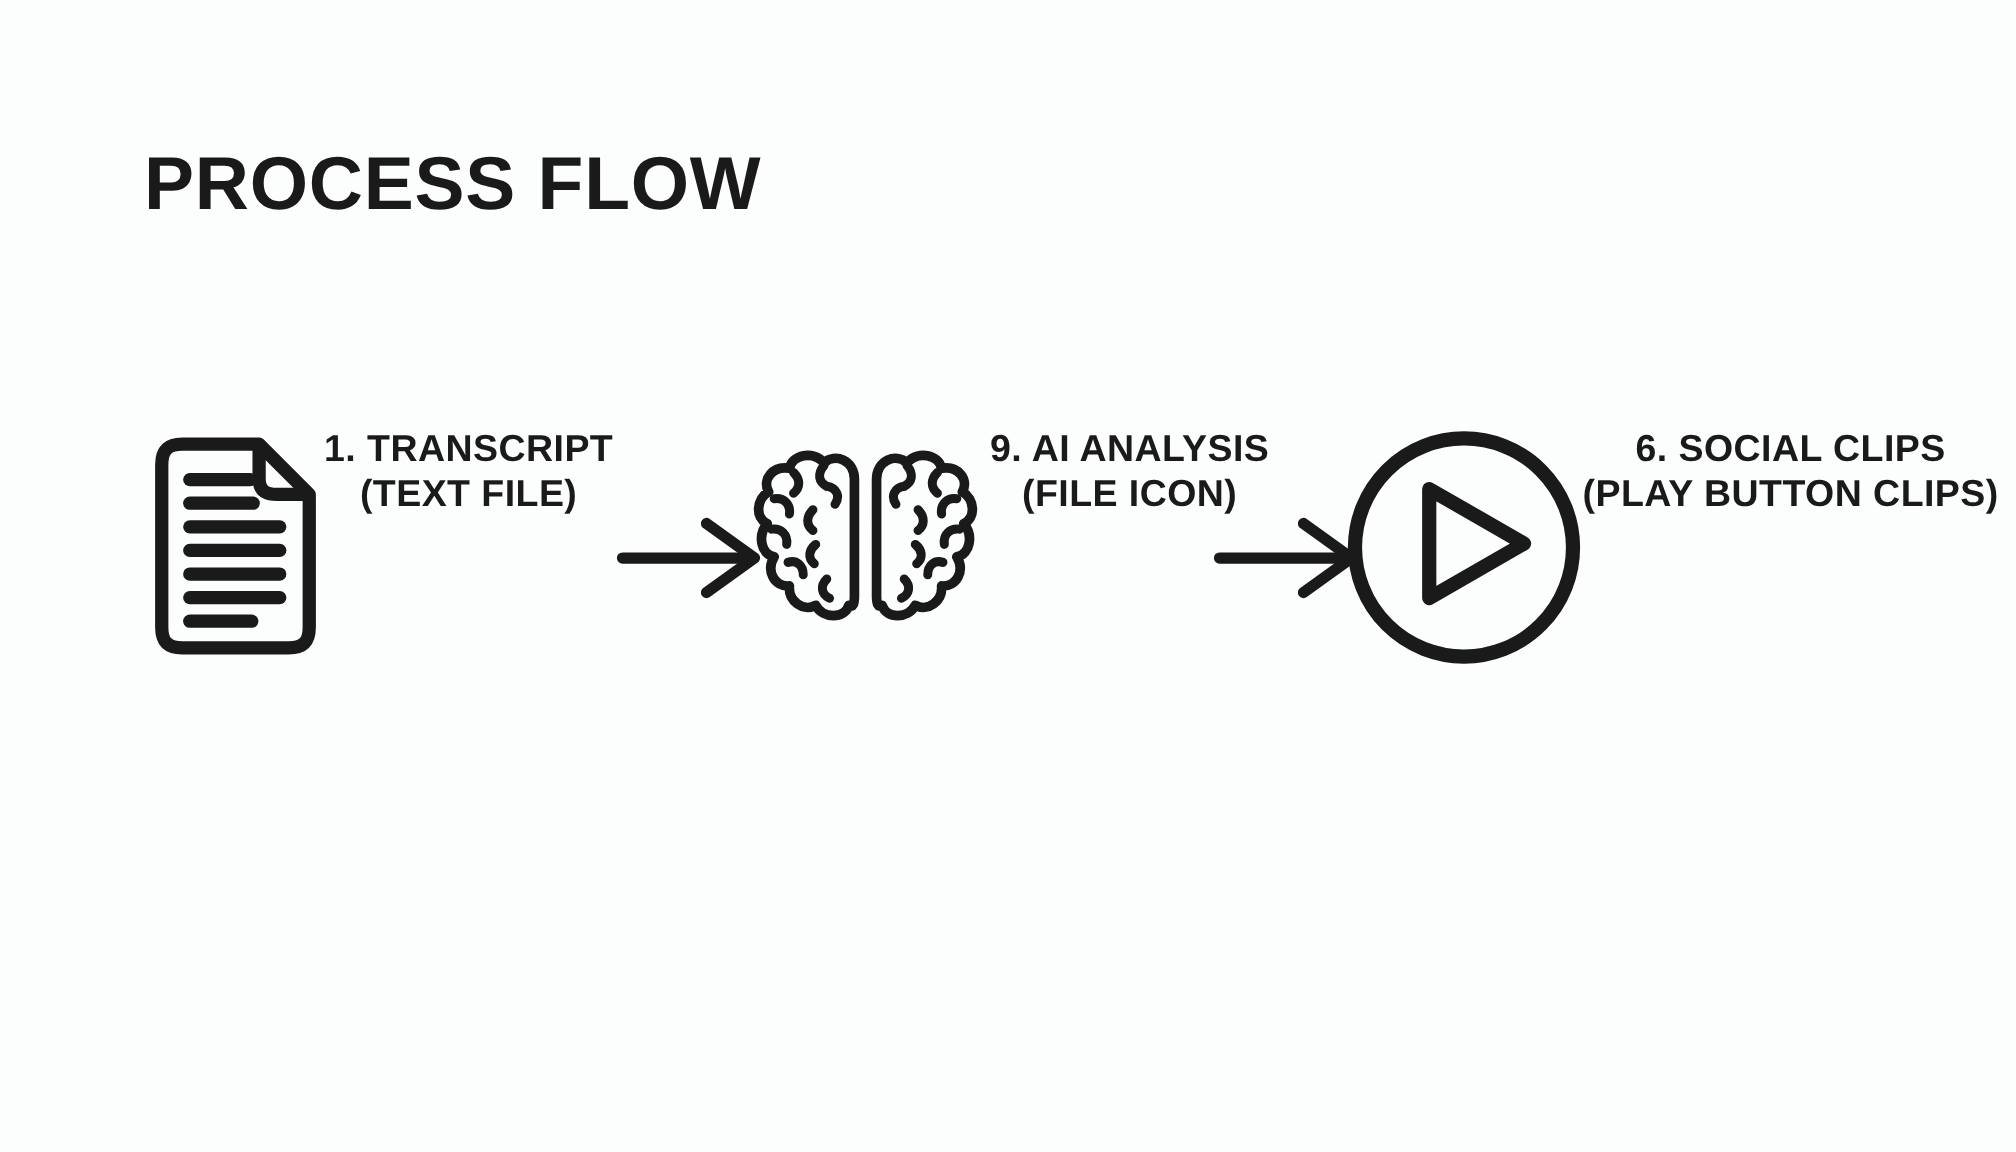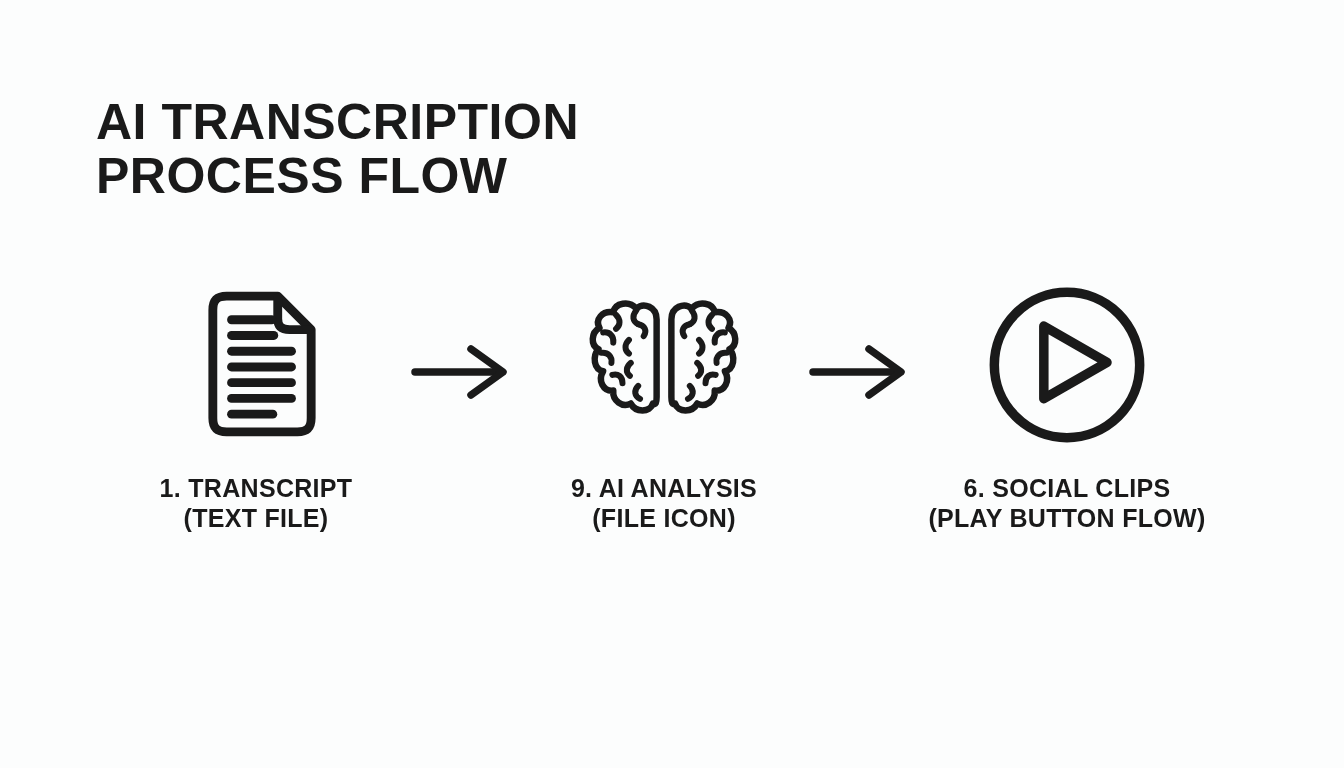--- a/index.html
+++ b/index.html
@@ -28,22 +28,22 @@
     letter-spacing:0.5px;
     color:var(--ink);
     text-transform:uppercase;
   }
   .title-line{display:block;}
   .step{
     position:absolute;
     top:284px;
     width:340px;
     display:flex;
-    flex-direction:column;
-    align-items:center;
+    flex-direction:row;
+    align-items:flex-start;
   }
   .step-1{left:86px;}
   .step-2{left:494px;}
   .step-3{left:897px;}
   .icon-wrap{
     height:189px;
     display:flex;
     justify-content:center;
     align-items:flex-start;
   }
@@ -70,21 +70,20 @@
     stroke-linecap:round;
     stroke-linejoin:round;
   }
 </style>
 </head>
 <body>
 
 <div class="canvas">
 
   <h1 class="title">
-    <span class="title-line">AI TRANSCRIPTION</span>
     <span class="title-line">PROCESS FLOW</span>
   </h1>
 
   <div class="step step-1">
     <div class="icon-wrap">
       <svg width="118" height="152" viewBox="0 0 120 152" style="margin-top:4px;margin-left:12px" aria-hidden="true">
         <path class="st" stroke-width="9" d="M76 7 H24 C14 7 10 11 10 21 V131 C10 141 14 145 24 145 H96 C106 145 110 141 110 131 V41 Z"></path>
         <path class="st" stroke-width="9" d="M76 9 V30 C76 38 80 41 88 41 H108"></path>
         <path class="st" stroke-width="9" d="M29 31 H70"></path>
         <path class="st" stroke-width="9" d="M29 47 H72"></path>
@@ -169,17 +168,17 @@
 
   <div class="step step-3">
     <div class="icon-wrap">
       <svg width="158" height="158" viewBox="0 0 150 150" style="margin-top:2px" aria-hidden="true">
         <circle class="st" stroke-width="9" cx="75" cy="75" r="69"></circle>
         <path class="st" stroke-width="9" d="M53 38 L113 72.5 L53 107 Z"></path>
       </svg>
     </div>
     <div class="caption">
       <span class="caption-line">6. SOCIAL CLIPS</span>
-      <span class="caption-line">(PLAY BUTTON FLOW)</span>
+      <span class="caption-line">(PLAY BUTTON CLIPS)</span>
     </div>
   </div>
 
 </div>
 
 </body></html>

